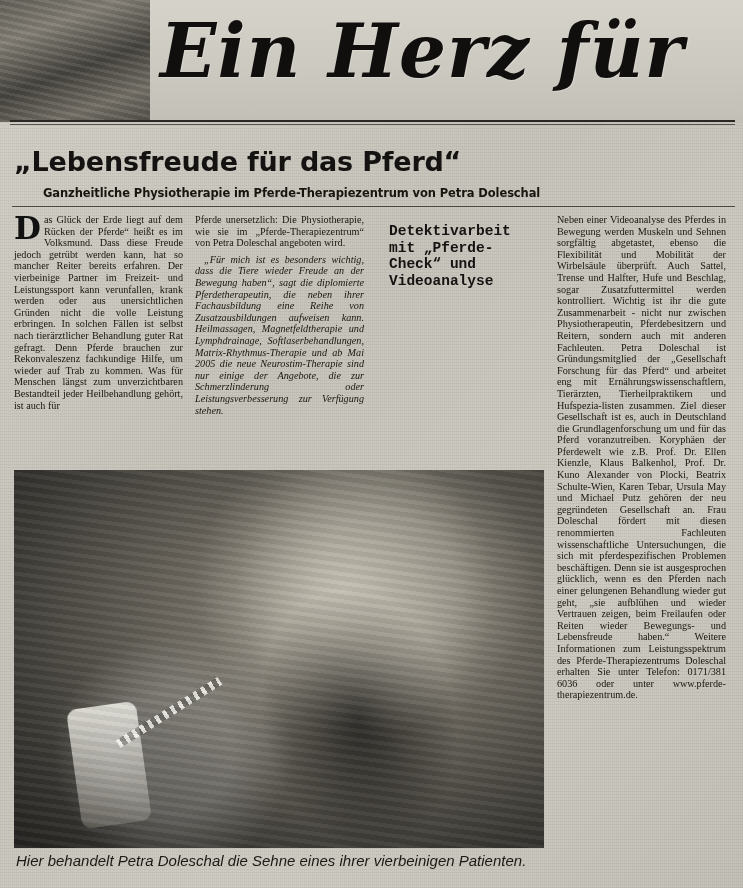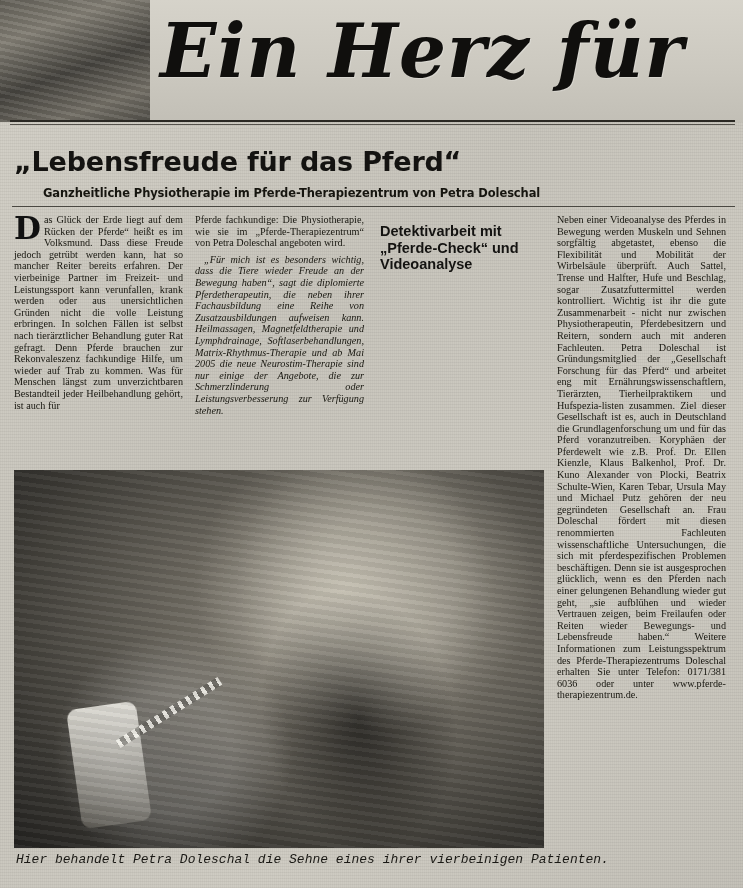--- a/index.html
+++ b/index.html
@@ -138,26 +138,26 @@
     float: left;
     font-family: "DejaVu Serif", serif;
     font-weight: bold;
     font-size: 31px;
     line-height: 26px;
     padding: 1px 3px 0 0;
     color: #111;
   }
 
   .subhead2 {
-    font-family: Liberation Sans, sans-serif;
+    font-family: Liberation Mono, monospace;
     font-weight: bold;
     font-size: 14.5px;
     line-height: 16.5px;
     color: #141311;
-    margin: 9px 0 7px 4px;
+    margin: 9px 0 7px 13px;
     text-align: left;
   }
 
   
   .photo-main {
     position: absolute;
     left: 14px;
     top: 470px;
     width: 530px;
     height: 378px;
@@ -203,23 +203,23 @@
     position: absolute;
     left: 95px; top: 238px;
     width: 120px; height: 9px;
     background: repeating-linear-gradient(90deg, rgba(245,243,235,0.85) 0 4px, rgba(60,58,52,0.5) 4px 9px);
     transform: rotate(-32deg);
   }
   .caption {
     position: absolute;
     left: 16px;
     top: 852px;
-    font-family: Liberation Mono, monospace;
+    font-family: Liberation Sans, sans-serif;
     font-style: italic;
-    font-size: 13px;
+    font-size: 15px;
     color: #1a1915;
     text-align: center;
   }
 </style>
 </head>
 <body>
 
 <div class="paper"></div>
 
 <div class="content">
@@ -238,21 +238,21 @@
 
   <div class="cols">
 
     <div class="col">
       <p>
         <span class="dropcap">D</span><span>as Glück der Erde liegt auf dem Rücken der Pferde“ heißt es im Volksmund. Dass diese Freude jedoch getrübt werden kann, hat so mancher Reiter bereits erfahren. Der vierbeinige Partner im Freizeit- und Leistungssport kann verunfallen, krank werden oder aus unersichtlichen Gründen nicht die volle Leistung erbringen. In solchen Fällen ist selbst nach tierärztlicher Behandlung guter Rat gefragt. Denn Pferde brauchen zur Rekonvaleszenz fachkundige Hilfe, um wieder auf Trab zu kommen. Was für Menschen längst zum unverzichtbaren Bestandteil jeder Heilbehandlung gehört, ist auch für</span>
       </p>
     </div>
 
     <div class="col">
-      <p>Pferde fachkundige: Die Physiotherapie, wie sie im „Pferde-Therapiezentrum“ von Petra Doleschal angeboten wird.</p>
+      <p>Pferde unersetzlich: Die Physiotherapie, wie sie im „Pferde-Therapiezentrum“ von Petra Doleschal angeboten wird.</p>
       <p class="indent">„Für mich ist es besonders wichtig, dass die Tiere wieder Freude an der Bewegung haben“, sagt die diplomierte Pferdetherapeutin, die neben ihrer Fachausbildung eine Reihe von Zusatzausbildungen aufweisen kann. Heilmassagen, Magnetfeldtherapie und Lymphdrainage, Softlaserbehandlungen, Matrix-Rhythmus-Therapie und ab Mai 2005 die neue Neurostim-Therapie sind nur einige der Angebote, die zur Schmerzlinderung oder Leistungsverbesserung zur Verfügung stehen.</p>
     </div>
 
     <div class="col">
       <div class="subhead2">Detektivarbeit mit „Pferde-Check“ und Videoanalyse</div>
     </div>
 
     <div class="col">
       <p>Neben einer Videoanalyse des Pferdes in Bewegung werden Muskeln und Sehnen sorgfältig abgetastet, ebenso die Flexibilität und Mobilität der Wirbelsäule überprüft. Auch Sattel, Trense und Halfter, Hufe und Beschlag, sogar Zusatzfuttermittel werden kontrolliert. Wichtig ist ihr die gute Zusammenarbeit - nicht nur zwischen Physiotherapeutin, Pferdebesitzern und Reitern, sondern auch mit anderen Fachleuten. Petra Doleschal ist Gründungsmitglied der „Gesellschaft Forschung für das Pferd“ und arbeitet eng mit Ernährungswissenschaftlern, Tierärzten, Tierheilpraktikern und Hufspezia-listen zusammen. Ziel dieser Gesellschaft ist es, auch in Deutschland die Grundlagenforschung um und für das Pferd voranzutreiben. Koryphäen der Pferdewelt wie z.B. Prof. Dr. Ellen Kienzle, Klaus Balkenhol, Prof. Dr. Kuno Alexander von Plocki, Beatrix Schulte-Wien, Karen Tebar, Ursula May und Michael Putz gehören der neu gegründeten Gesellschaft an. Frau Doleschal fördert mit diesen renommierten Fachleuten wissenschaftliche Untersuchungen, die sich mit pferdespezifischen Problemen beschäftigen. Denn sie ist ausgesprochen glücklich, wenn es den Pferden nach einer gelungenen Behandlung wieder gut geht, „sie aufblühen und wieder Vertrauen zeigen, beim Freilaufen oder Reiten wieder Bewegungs- und Lebensfreude haben.“ Weitere Informationen zum Leistungsspektrum des Pferde-Therapiezentrums Doleschal erhalten Sie unter Telefon: 0171/381 6036 oder unter www.pferde-therapiezentrum.de.</p>
     </div>

